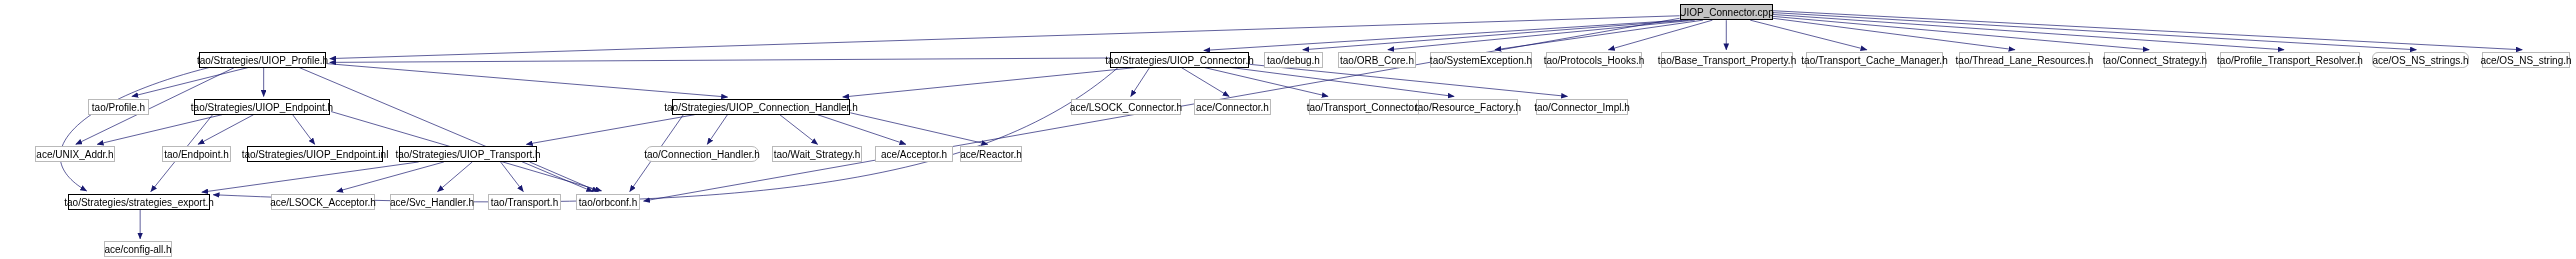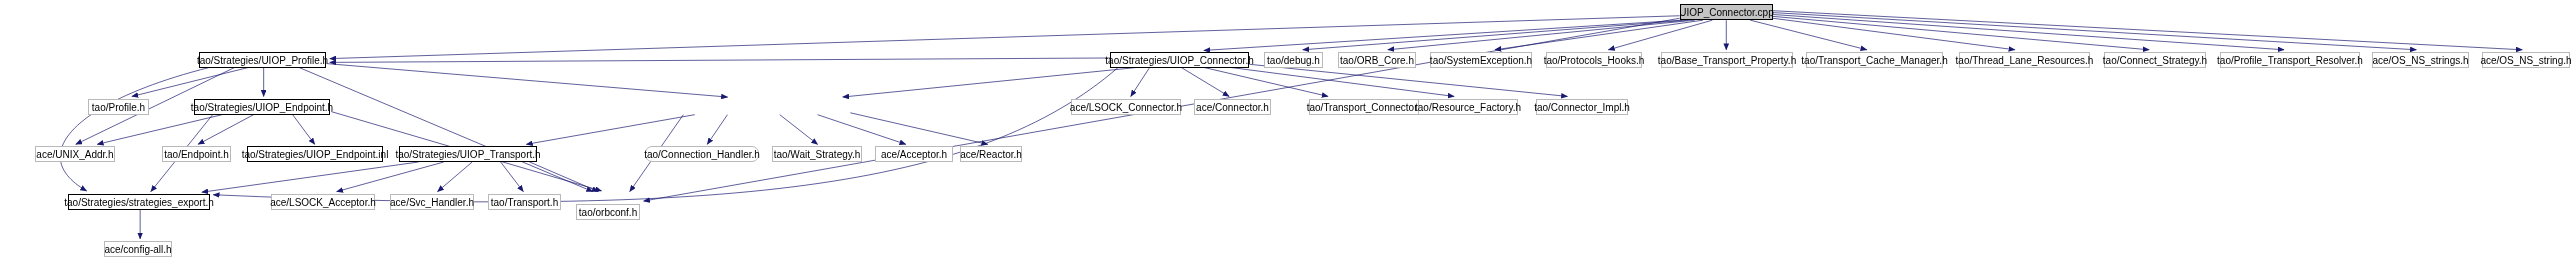--- a/index.html
+++ b/index.html
@@ -78,38 +78,39 @@
       <div class="node internal" style="left: 1110px; top: 52px; width: 139px; height: 16px;">tao/Strategies/UIOP_Connector.h</div>
       <div class="node leaf" style="left: 1264px; top: 52px; width: 59px; height: 16px;">tao/debug.h</div>
       <div class="node leaf" style="left: 1338px; top: 52px; width: 78px; height: 16px;">tao/ORB_Core.h</div>
       <div class="node leaf" style="left: 1430px; top: 52px; width: 102px; height: 16px;">tao/SystemException.h</div>
       <div class="node leaf" style="left: 1546px; top: 52px; width: 96px; height: 16px;">tao/Protocols_Hooks.h</div>
       <div class="node leaf" style="left: 1661px; top: 52px; width: 132px; height: 16px;">tao/Base_Transport_Property.h</div>
       <div class="node leaf" style="left: 1806px; top: 52px; width: 137px; height: 16px;">tao/Transport_Cache_Manager.h</div>
       <div class="node leaf" style="left: 1959px; top: 52px; width: 131px; height: 16px;">tao/Thread_Lane_Resources.h</div>
       <div class="node leaf" style="left: 2104px; top: 52px; width: 102px; height: 16px;">tao/Connect_Strategy.h</div>
       <div class="node leaf" style="left: 2220px; top: 52px; width: 140px; height: 16px;">tao/Profile_Transport_Resolver.h</div>
-      <div class="node leaf" style="left: 2372px; top: 52px; width: 97px; height: 16px;">ace/OS_NS_strings.h</div>
+      <div class="node leaf" style="left: 2372px; top: 52px; width: 97px; height: 16px; border-radius: 6px;">ace/OS_NS_strings.h</div>
       <div class="node leaf" style="left: 2482px; top: 52px; width: 88px; height: 16px; text-align: center;">ace/OS_NS_string.h</div>
       <div class="node leaf" style="left: 88px; top: 99px; width: 61px; height: 16px;">tao/Profile.h</div>
       <div class="node internal" style="left: 194px; top: 99px; width: 136px; height: 16px;">tao/Strategies/UIOP_Endpoint.h</div>
+      <div class="node internal" style="left: 672px; top: 99px; width: 178px; height: 16px;">tao/Strategies/UIOP_Connection_Handler.h</div>
       <div class="node leaf" style="left: 1071px; top: 99px; width: 110px; height: 16px;">ace/LSOCK_Connector.h</div>
       <div class="node leaf" style="left: 1194px; top: 99px; width: 77px; height: 16px;">ace/Connector.h</div>
       <div class="node leaf" style="left: 1285px; top: 99px; width: 114px; height: 16px; margin-left: 24px;">tao/Transport_Connector.h</div>
       <div class="node leaf" style="left: 1418px; top: 99px; width: 100px; height: 16px;">tao/Resource_Factory.h</div>
       <div class="node leaf" style="left: 1536px; top: 99px; width: 92px; height: 16px;">tao/Connector_Impl.h</div>
       <div class="node leaf" style="left: 35px; top: 146px; width: 80px; height: 16px;">ace/UNIX_Addr.h</div>
       <div class="node leaf" style="left: 162px; top: 146px; width: 69px; height: 16px;">tao/Endpoint.h</div>
       <div class="node internal" style="left: 247px; top: 146px; width: 136px; height: 16px;">tao/Strategies/UIOP_Endpoint.inl</div>
       <div class="node internal" style="left: 399px; top: 146px; width: 138px; height: 16px;">tao/Strategies/UIOP_Transport.h</div>
       <div class="node leaf" style="left: 645px; top: 146px; width: 114px; height: 16px; border-radius: 7px;">tao/Connection_Handler.h</div>
       <div class="node leaf" style="left: 772px; top: 146px; width: 90px; height: 16px;">tao/Wait_Strategy.h</div>
       <div class="node leaf" style="left: 875px; top: 146px; width: 78px; height: 16px;">ace/Acceptor.h</div>
       <div class="node leaf" style="left: 960px; top: 146px; width: 62px; height: 16px; text-align: center;">ace/Reactor.h</div>
       <div class="node internal" style="left: 68px; top: 194px; width: 142px; height: 16px;">tao/Strategies/strategies_export.h</div>
       <div class="node leaf" style="left: 271px; top: 194px; width: 104px; height: 16px;">ace/LSOCK_Acceptor.h</div>
       <div class="node leaf" style="left: 390px; top: 194px; width: 84px; height: 16px;">ace/Svc_Handler.h</div>
       <div class="node leaf" style="left: 488px; top: 194px; width: 73px; height: 16px;">tao/Transport.h</div>
-      <div class="node leaf" style="left: 576px; top: 204px; width: 64px; height: 16px;">tao/orbconf.h</div>
+      <div class="node leaf" style="left: 576px; top: 194px; width: 64px; height: 16px;">tao/orbconf.h</div>
       <div class="node leaf" style="left: 104px; top: 241px; width: 68px; height: 16px;">ace/config-all.h</div>
     </div>
 </div>
 
 
 </body></html>

